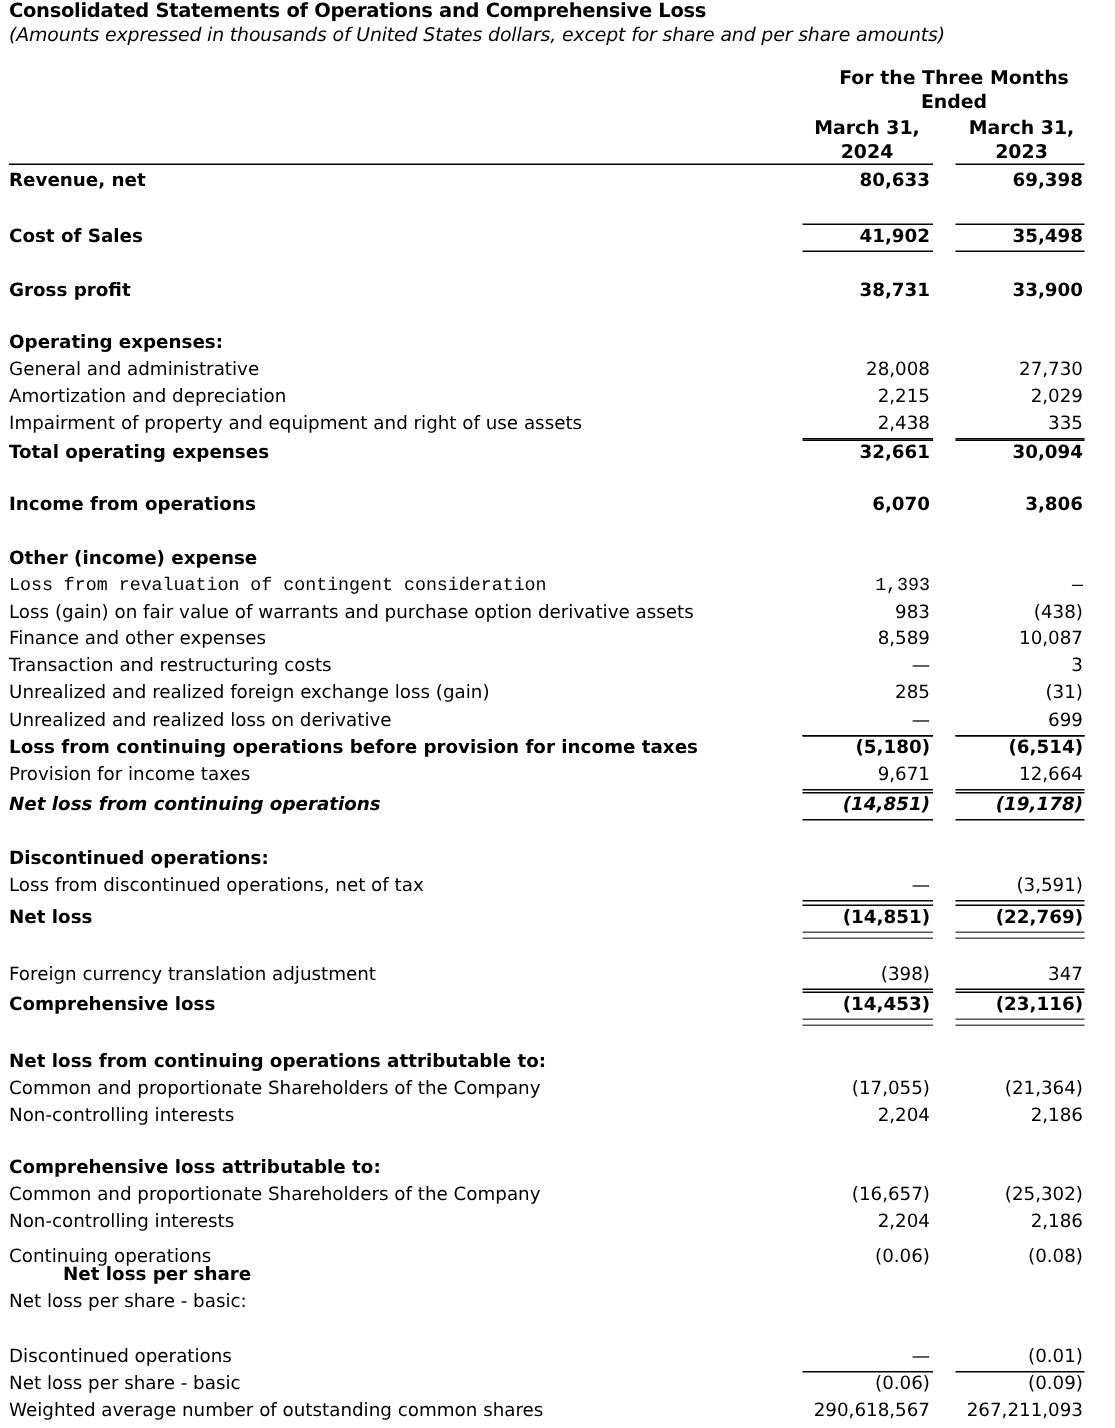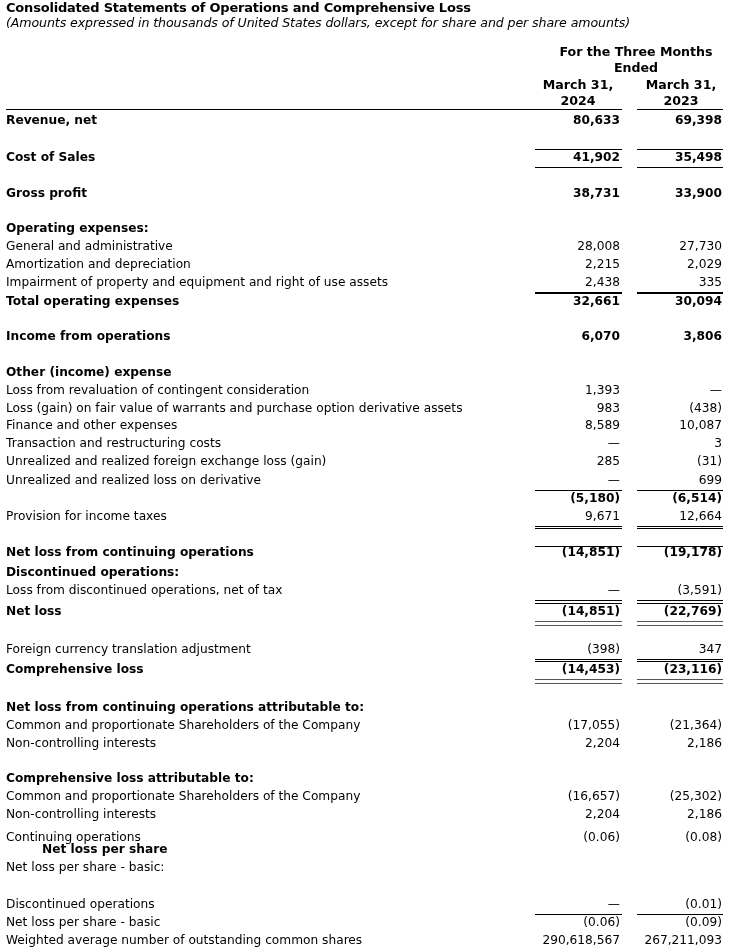--- a/index.html
+++ b/index.html
@@ -96,21 +96,21 @@
     <div class="row bold" style="top: 329px;">
       <span class="label">Income from operations</span>
       <span class="val c1">6,070</span>
       <span class="val c2">3,806</span>
     </div>
     <div class="row bold" style="top: 365px;">
       <span class="label">Other (income) expense</span>
       <span class="val c1"></span>
       <span class="val c2"></span>
     </div>
-    <div class="row" style="top: 383px;">
+    <div class="row" style="top: 383px; font-family: Liberation Mono, monospace;">
       <span class="label">Loss from revaluation of contingent consideration</span>
       <span class="val c1">1,393</span>
       <span class="val c2">—</span>
     </div>
     <div class="row" style="top: 401px;">
       <span class="label">Loss (gain) on fair value of warrants and purchase option derivative assets</span>
       <span class="val c1">983</span>
       <span class="val c2" style="margin-right: -7px;">(438)</span>
     </div>
     <div class="row" style="top: 418px;">
@@ -129,31 +129,32 @@
       <span class="val c2" style="margin-right: -7px;">(31)</span>
     </div>
     <div class="row" style="top: 473px;">
       <span class="label">Unrealized and realized loss on derivative</span>
       <span class="val c1">—</span>
       <span class="val c2">699</span>
     </div>
     <div class="rule c1" style="top: 490px;"></div>
     <div class="rule c2" style="top: 490px;"></div>
     <div class="row bold" style="top: 491px;">
+      <span class="label">Loss from continuing operations before provision for income taxes</span>
       <span class="val c1" style="margin-right: -7px;">(5,180)</span>
       <span class="val c2" style="margin-right: -7px;">(6,514)</span>
     </div>
     <div class="row" style="top: 509px;">
       <span class="label">Provision for income taxes</span>
       <span class="val c1">9,671</span>
       <span class="val c2">12,664</span>
     </div>
     <div class="rule c1" style="top: 526px;"></div>
     <div class="rule c2" style="top: 526px;"></div>
-    <div class="row bold" style="top: 545px;">
+    <div class="row bold" style="top: 529px; font-style: italic;">
       <span class="label">Net loss from continuing operations</span>
       <span class="val c1" style="margin-right: -7px;">(14,851)</span>
       <span class="val c2" style="margin-right: -7px;">(19,178)</span>
     </div>
     <div class="rule c1" style="top: 546px;"></div>
     <div class="rule c2" style="top: 546px;"></div>
     <div class="row bold" style="top: 565px;">
       <span class="label">Discontinued operations:</span>
       <span class="val c1"></span>
       <span class="val c2"></span>

